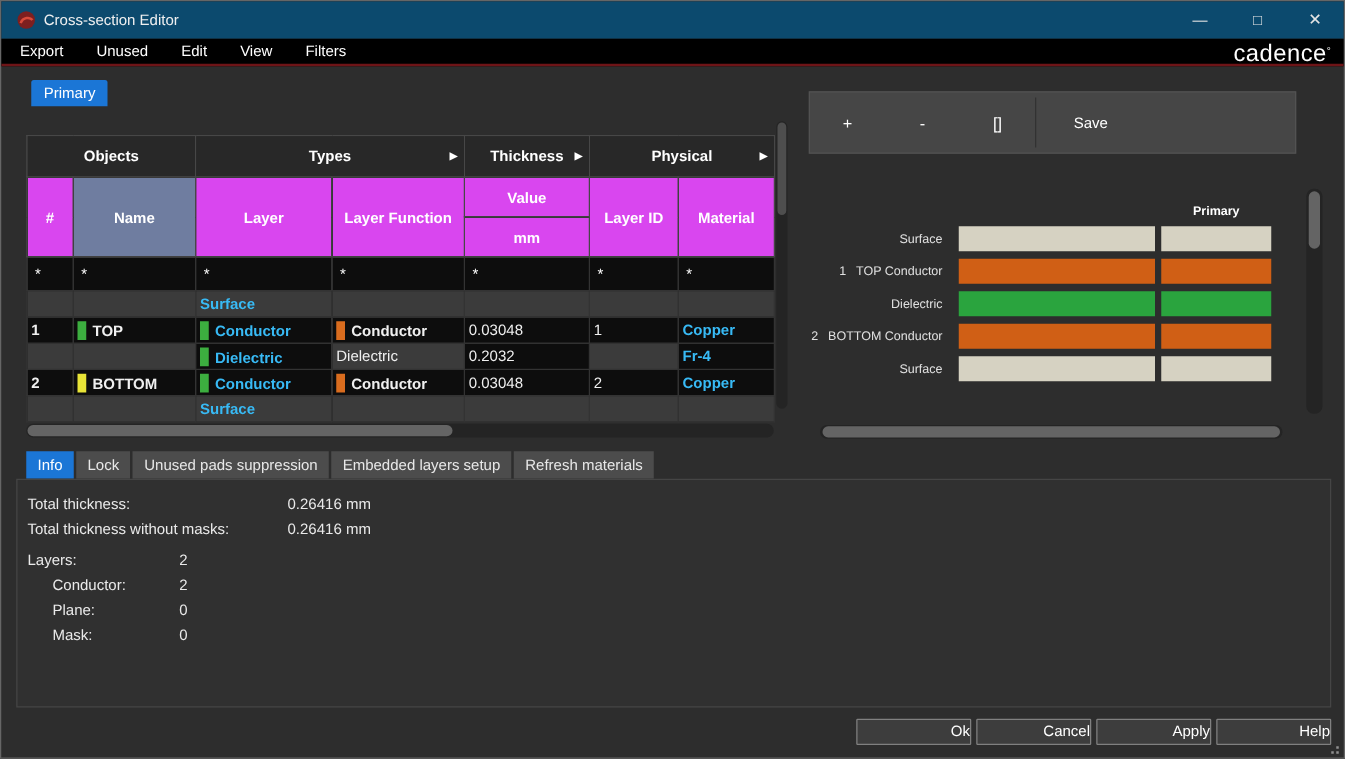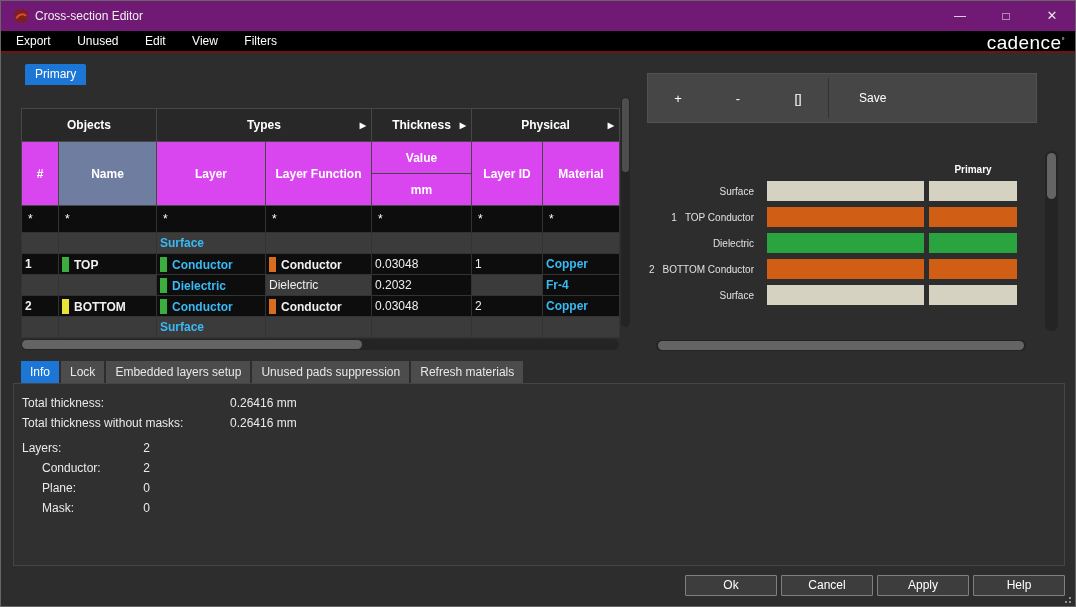--- a/index.html
+++ b/index.html
@@ -1,20 +1,20 @@
 <!DOCTYPE html>
 <html><head>
 <meta charset="utf-8">
 <style>
   * { box-sizing: border-box; }
   body { margin:0; background:#141414; font-family:"Liberation Sans", sans-serif; }
   #window { position:relative; width:1076px; height:607px; background:#2d2d2d; border:1px solid #666; overflow:hidden; }
 
   
-  .titlebar { position:absolute; left:0; top:0; width:100%; height:30px; background:#701a75; }
+  .titlebar { position:absolute; left:0; top:0; width:100%; height:30px; background:#0c4a6e; }
   .app-icon { position:absolute; left:12px; top:7px; width:16px; height:16px; }
   .title-text { position:absolute; left:34px; top:8px; font-size:12px; color:#f0f0f0; }
   .win-btn { position:absolute; top:0; width:46px; height:30px; line-height:30px; text-align:center; color:#e4e4e4; font-size:12px; cursor:default; }
   .btn-min { right:92px; } .btn-max { right:46px; } .btn-close { right:0; font-size:13px; }
 
   
   .menubar { position:absolute; left:0; top:30px; width:100%; height:22px; background:#000; border-bottom:2px solid #6e1417; }
   .menu-items { position:absolute; left:4px; top:0; height:20px; }
   .menu-item { display:inline-block; padding:0 11px; font-size:12px; color:#fff; line-height:20px; }
   .brand { position:absolute; right:10px; top:1px; color:#fff; font-size:19px; line-height:18px; letter-spacing:.4px; }
@@ -49,21 +49,21 @@
   .bottom-tabs { position:absolute; left:20px; top:360px; display:flex; gap:2px; }
   .btab { height:22px; line-height:22px; padding:0 9px; font-size:12px; background:#4c4c4c; color:#e8e8e8; }
   .btab.sel { background:#1b76d6; color:#fff; }
 
   
   .info-panel { position:absolute; left:12px; top:382px; width:1052px; height:183px; background:#303030; border:1px solid #454545; }
   .iline { position:absolute; font-size:12px; color:#eaeaea; }
   .ival-num { text-align:right; width:56px; }
 
   
-  .footer-btn { position:absolute; top:574px; width:92px; height:21px; line-height:19px; text-align:center; background:#3d3d3d; border:1px solid #808080; color:#fff; font-size:12px; border-radius:1px; }
+  .footer-btn { position:absolute; top:574px; width:92px; height:21px; line-height:19px; text-align:right; background:#3d3d3d; border:1px solid #808080; color:#fff; font-size:12px; border-radius:1px; }
 
   
   .toolbar { position:absolute; left:646px; top:72px; width:390px; height:50px; background:#464646; border:1px solid #525252; display:flex; align-items:center; }
   .tbtn { width:60px; text-align:center; color:#fff; font-size:13px; }
   .tsep { width:1px; height:40px; background:#323232; }
   .tsave { margin-left:30px; color:#fff; font-size:12px; }
 
   
   .pcolhead { position:absolute; left:928px; top:163px; width:88px; text-align:center; font-size:10px; font-weight:bold; color:#fff; }
   .plabel { position:absolute; left:630px; width:123px; height:20px; display:flex; justify-content:flex-end; align-items:center; gap:8px; font-size:10px; color:#e0e0e0; }
@@ -253,22 +253,22 @@
     <div class="sb-thumb" style="left:2px; top:2px; width:9px; height:46px;"></div>
   </div>
 
   <div class="sb-track" style="left:655px; top:339px; width:370px; height:11px;">
     <div class="sb-thumb" style="left:2px; top:1px; width:366px; height:9px;"></div>
   </div>
 
   <div class="bottom-tabs">
     <span class="btab sel">Info</span>
     <span class="btab">Lock</span>
+    <span class="btab">Unused pads suppression</span>
     <span class="btab">Embedded layers setup</span>
-    <span class="btab">Unused pads suppression</span>
     <span class="btab">Refresh materials</span>
   </div>
 
   <div class="info-panel">
     <span class="iline" style="left:8px; top:12px;text-align:right;">Total thickness:</span>
     <span class="iline" style="left:216px; top:12px;">0.26416 mm</span>
 
     <span class="iline" style="left:8px; top:32px;">Total thickness without masks:</span>
     <span class="iline" style="left:216px; top:32px;">0.26416 mm</span>
 

